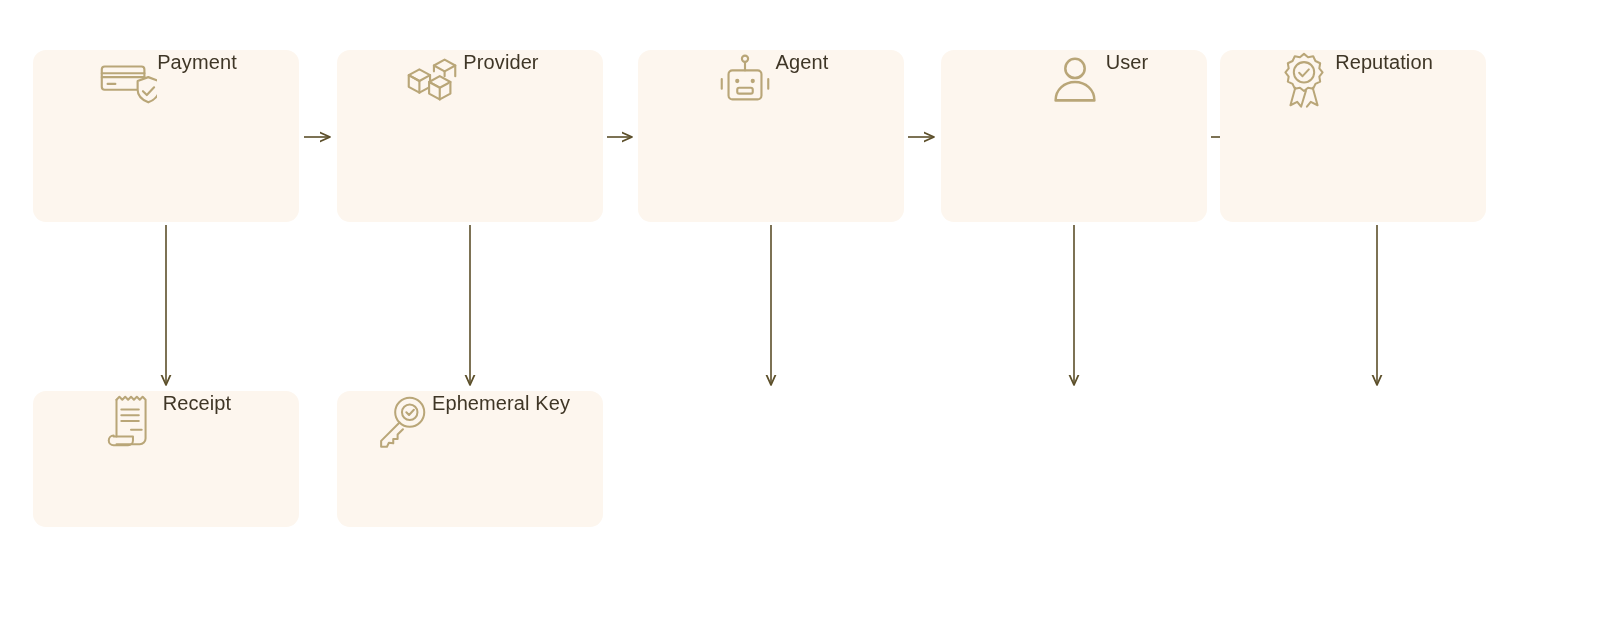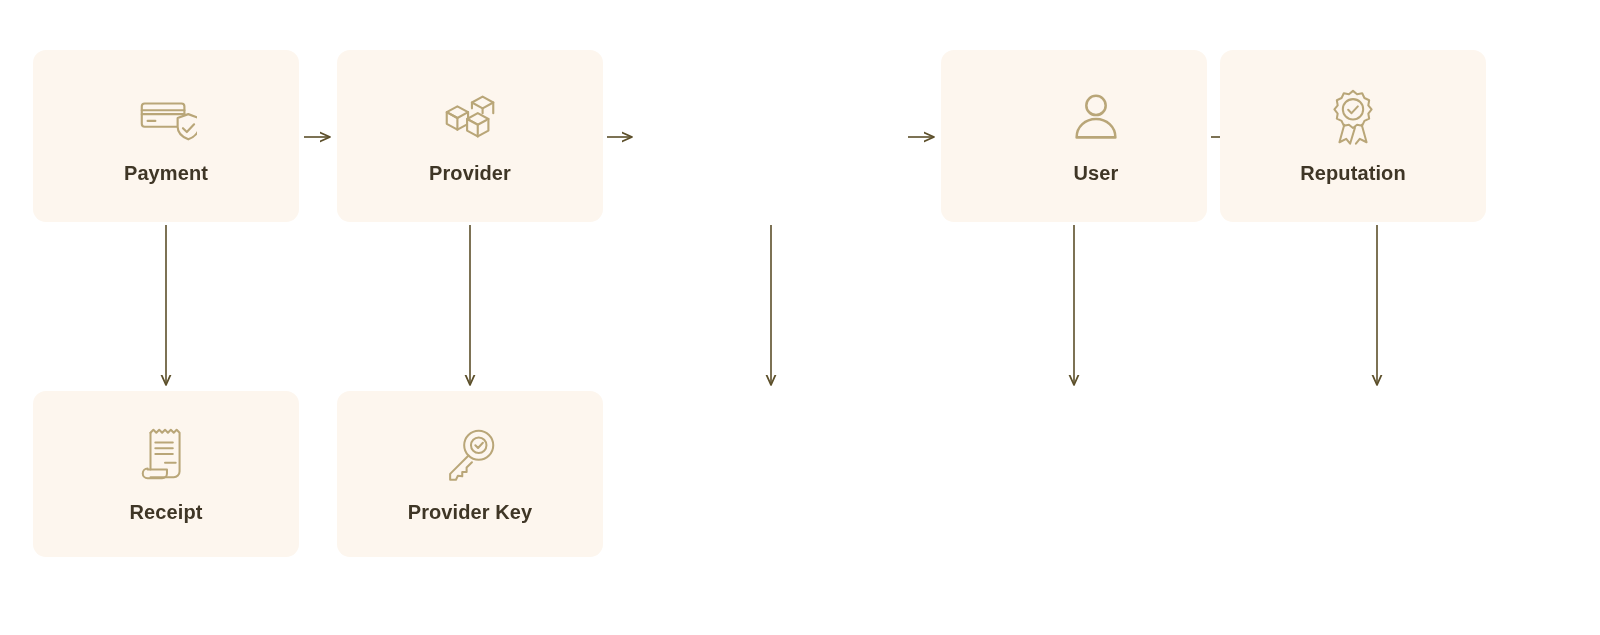--- a/index.html
+++ b/index.html
@@ -29,36 +29,34 @@
     pointer-events: none;
     z-index: 1;
   }
 
   
   .card {
     position: absolute;
     background: #fdf6ee;
     border-radius: 13px;
     display: flex;
-    flex-direction: column;
-    align-items: center;
+    flex-direction: row;
     justify-content: center;
     z-index: 2;
-    font-weight: bold;
   }
 
   .card-top {
     width: 266px;
     height: 172px;
     top: 50px;
   }
 
   .card-bottom {
     width: 266px;
-    height: 166px;
+    height: 136px;
     top: 391px;
   }
 
   .col0 { left: 33px;   }
   .col1 { left: 337px;  }
   .col2 { left: 638px;  }
   .col3 { left: 941px; padding-left: 44px;  }
   .col4 { left: 1220px; }
 
   .card-icon {
@@ -134,20 +132,33 @@
       <path d="M8 26 v12 l11 6 v-12 z"></path>
       <path d="M30 26 v12 l-11 6"></path>
 
       <path d="M29 33 l11 -6 l11 6 l-11 6 z" fill="#fdf6ee"></path>
       <path d="M29 33 v12 l11 6 v-12 z" fill="#fdf6ee"></path>
       <path d="M51 33 v12 l-11 6" fill="#fdf6ee"></path>
     </svg>
     <div class="card-label">Provider</div>
   </div>
 
+  <div class="card card-top col2">
+    <svg class="card-icon" viewBox="0 0 64 64" fill="none" stroke="#b9a678" stroke-width="2.2" stroke-linecap="round" stroke-linejoin="round">
+      <circle cx="32" cy="9" r="3.2"></circle>
+      <line x1="32" y1="12.5" x2="32" y2="21"></line>
+      <rect x="15" y="21" width="34" height="30" rx="4"></rect>
+      <circle cx="24" cy="32" r="2.2" fill="#b9a678" stroke="none"></circle>
+      <circle cx="40" cy="32" r="2.2" fill="#b9a678" stroke="none"></circle>
+      <rect x="24" y="39" width="16" height="6" rx="2"></rect>
+      <line x1="8" y1="30" x2="8" y2="40"></line>
+      <line x1="56" y1="30" x2="56" y2="40"></line>
+    </svg>
+    <div class="card-label">Agent</div>
+  </div>
 
   <div class="card card-top col3">
     <svg class="card-icon" viewBox="0 0 64 64" fill="none" stroke="#b9a678" stroke-width="2.6" stroke-linecap="round" stroke-linejoin="round">
       <circle cx="32" cy="19" r="10"></circle>
       <path d="M12 52 c0 -11 9 -19 20 -19 c11 0 20 8 20 19 z"></path>
     </svg>
     <div class="card-label">User</div>
   </div>
 
   <div class="card card-top col4">
@@ -178,19 +189,19 @@
     <div class="card-label">Receipt</div>
   </div>
 
   <div class="card card-bottom col1">
     <svg class="card-icon" viewBox="0 0 64 64" fill="none" stroke="#b9a678" stroke-width="2.1" stroke-linecap="round" stroke-linejoin="round">
       <circle cx="41" cy="22" r="15"></circle>
       <circle cx="41" cy="22" r="8"></circle>
       <path d="M37.5 22 l2.8 2.8 l5 -5.4"></path>
       <path d="M30.5 32.5 l-19 19 l0 6 l6 0 l2 -4 l4.5 0.5 l0 -4.5 l4.5 0 l0 -4.5 l5.5 -5.5"></path>
     </svg>
-    <div class="card-label">Provider Key</div>
+    <div class="card-label">Ephemeral Key</div>
   </div>
 
 
 
 
 </div>
 
 </body></html>

